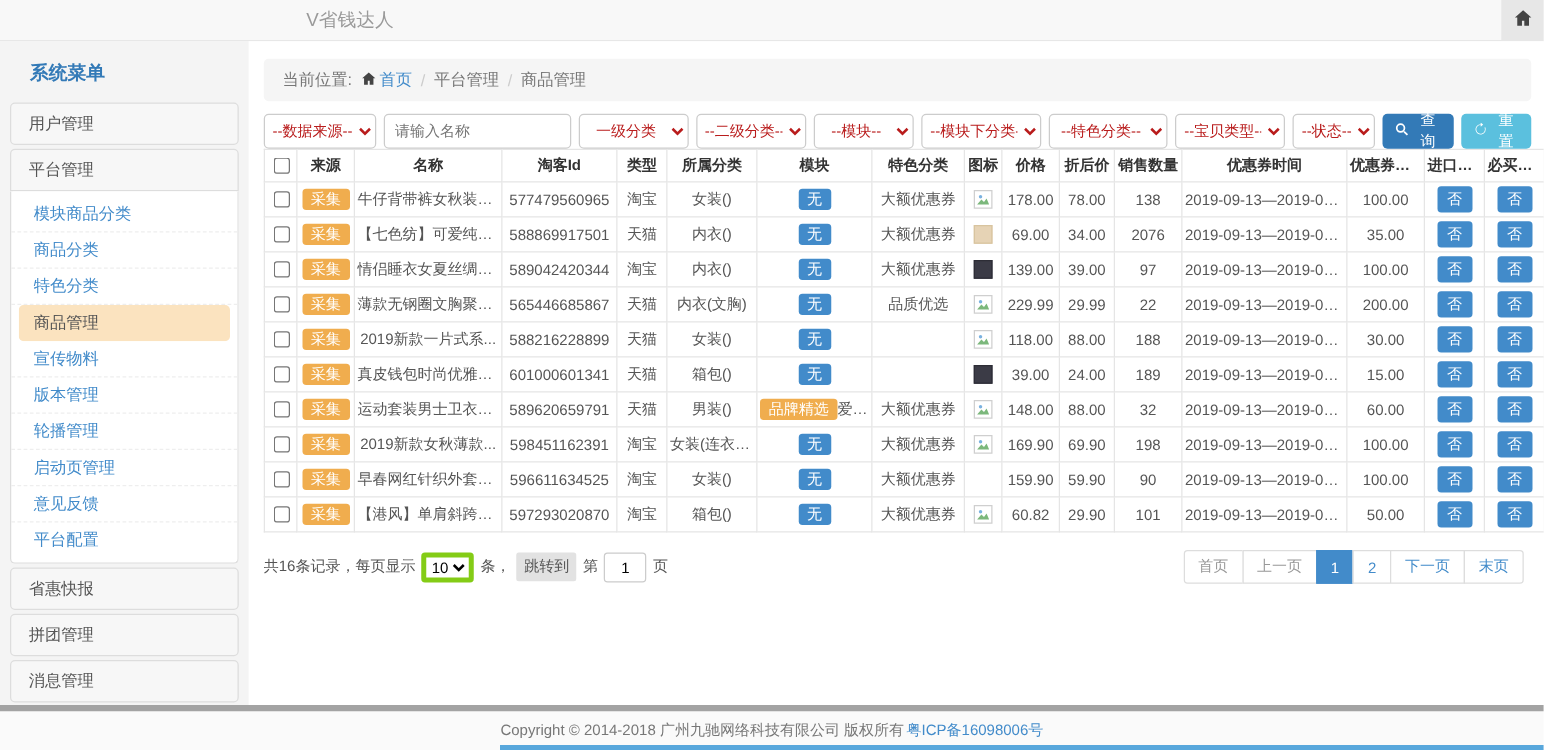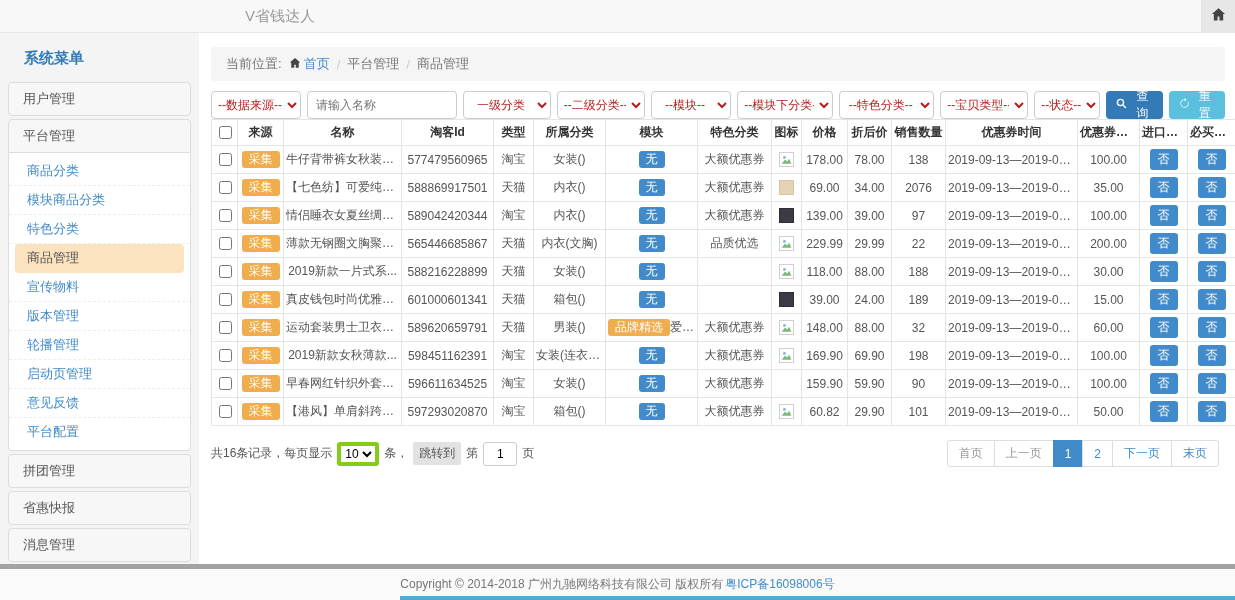--- a/index.html
+++ b/index.html
@@ -90,34 +90,34 @@
   </div>
 </header>
 
 <div class="layout">
 
   <aside>
     <div class="sidebar-title">系统菜单</div>
     <div class="panel">用户管理</div>
     <div class="panel expanded">平台管理</div>
     <ul class="submenu" id="submenu">
+        <li>模块商品分类</li>
         <li>商品分类</li>
-        <li>模块商品分类</li>
         <li>特色分类</li>
         <li class="active">商品管理</li>
         <li>宣传物料</li>
         <li>版本管理</li>
         <li>轮播管理</li>
         <li>启动页管理</li>
         <li>意见反馈</li>
         <li>平台配置</li>
       </ul>
     <div id="bottom-panels">
+        <div class="panel">省惠快报</div>
         <div class="panel">拼团管理</div>
-        <div class="panel">省惠快报</div>
         <div class="panel">消息管理</div>
       </div>
 
   </aside>
 
   <main>
     <div class="breadcrumb">
       <span>当前位置:</span>
       <span class="crumb-home">
         <span><svg width="12" height="12" viewBox="0 0 16 16" fill="#444">

